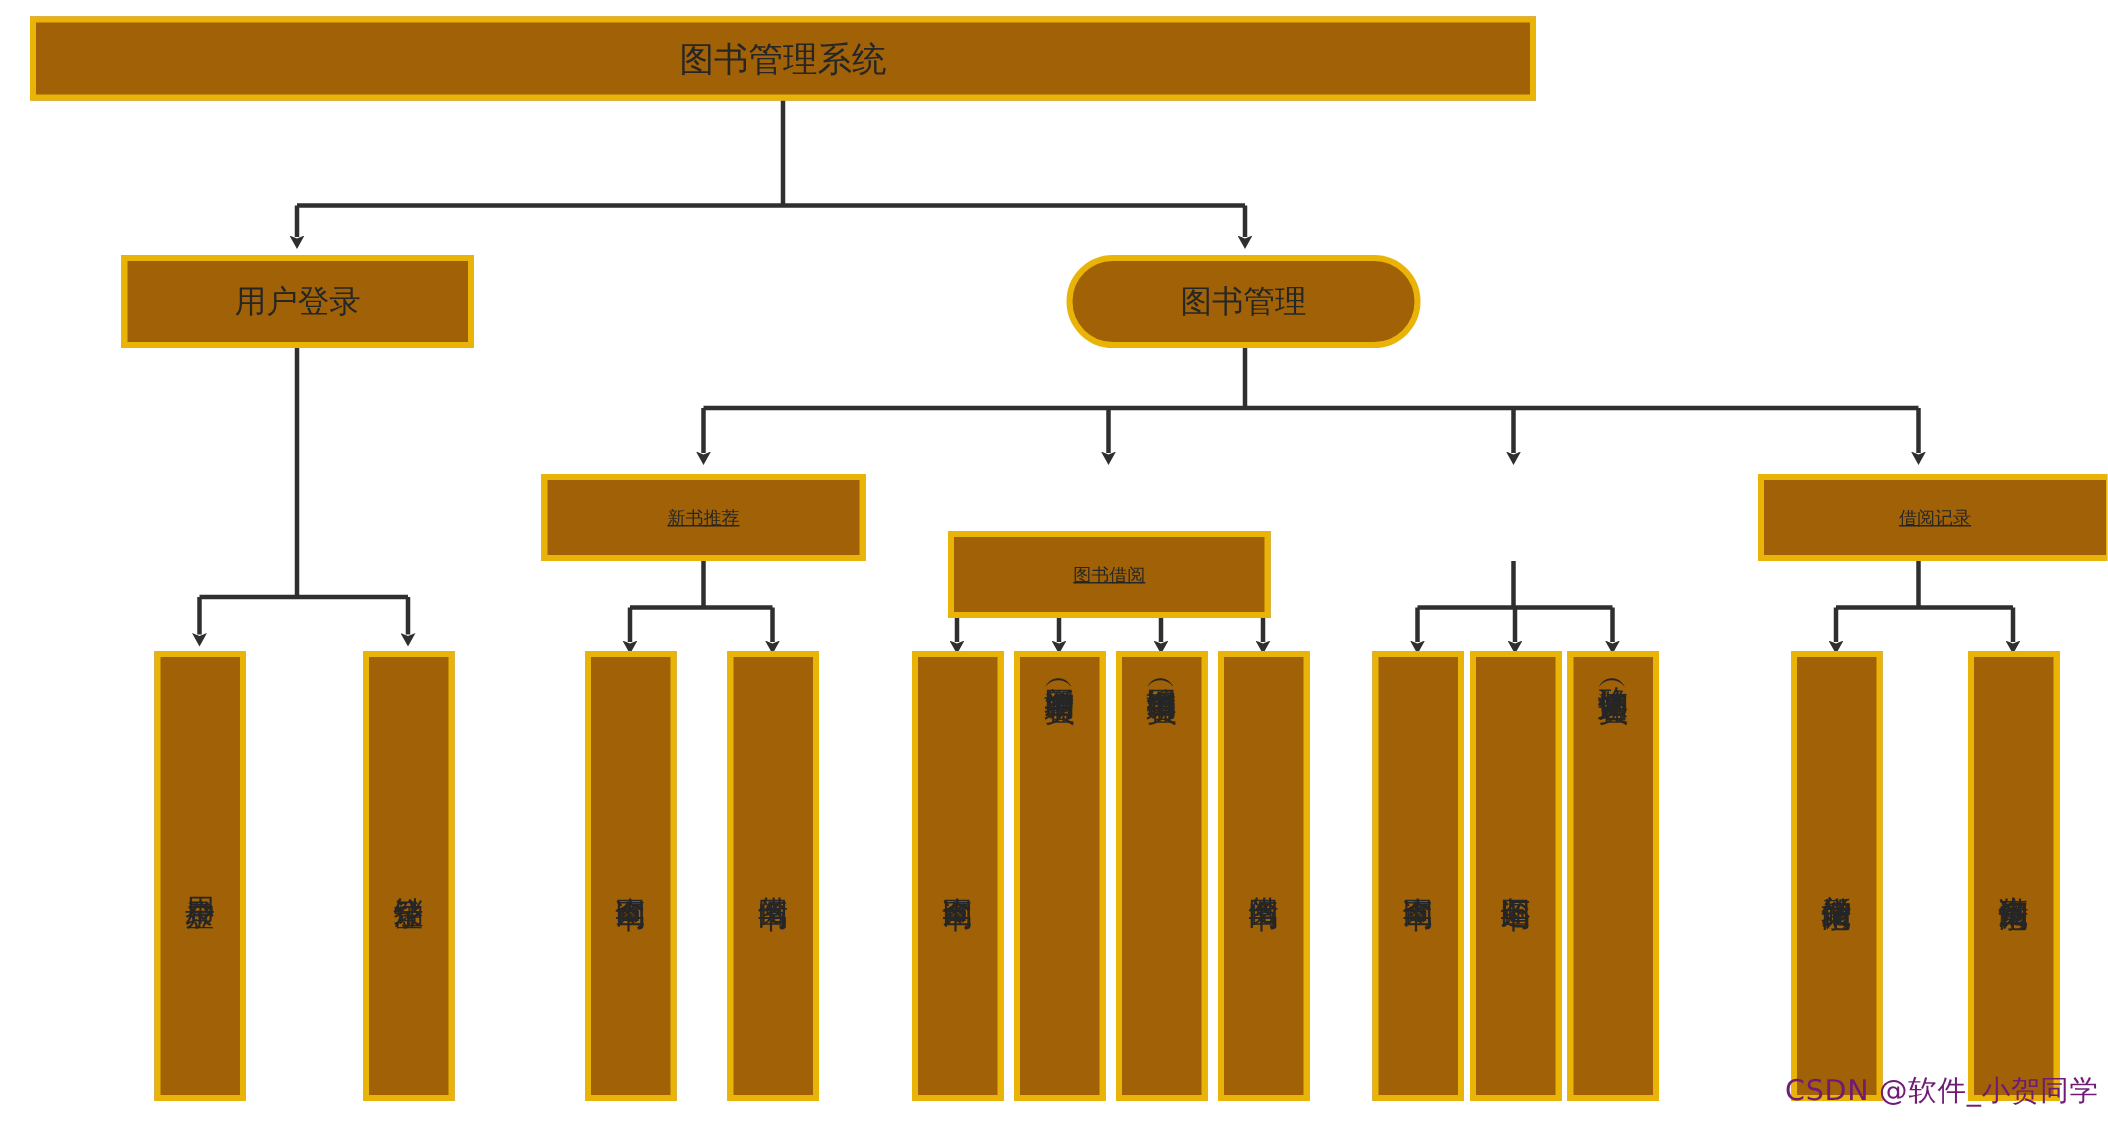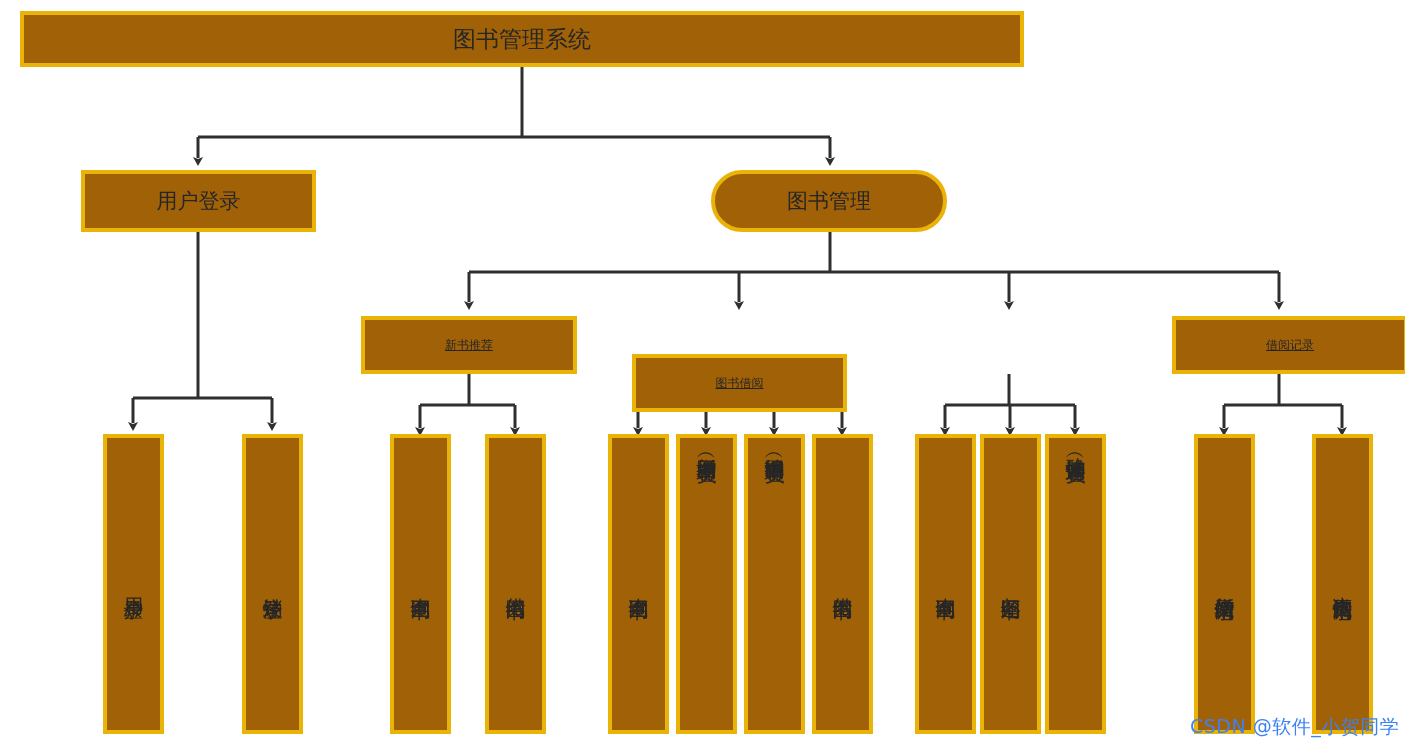--- a/index.html
+++ b/index.html
@@ -68,21 +68,21 @@
   }
   .leaf-inner.top {
     align-items: flex-start;
     padding-top: 4px;
   }
   .watermark {
     position: absolute;
     left: 1190px;
     top: 714px;
     font-size: 19px;
-    color: #3b82f6;
+    color: #701a75;
     white-space: nowrap;
     letter-spacing: 0.5px;
   }
 </style>
 </head>
 <body>
 
 <div id="canvas">
 
   <svg id="edges" viewBox="0 0 1405 747">

